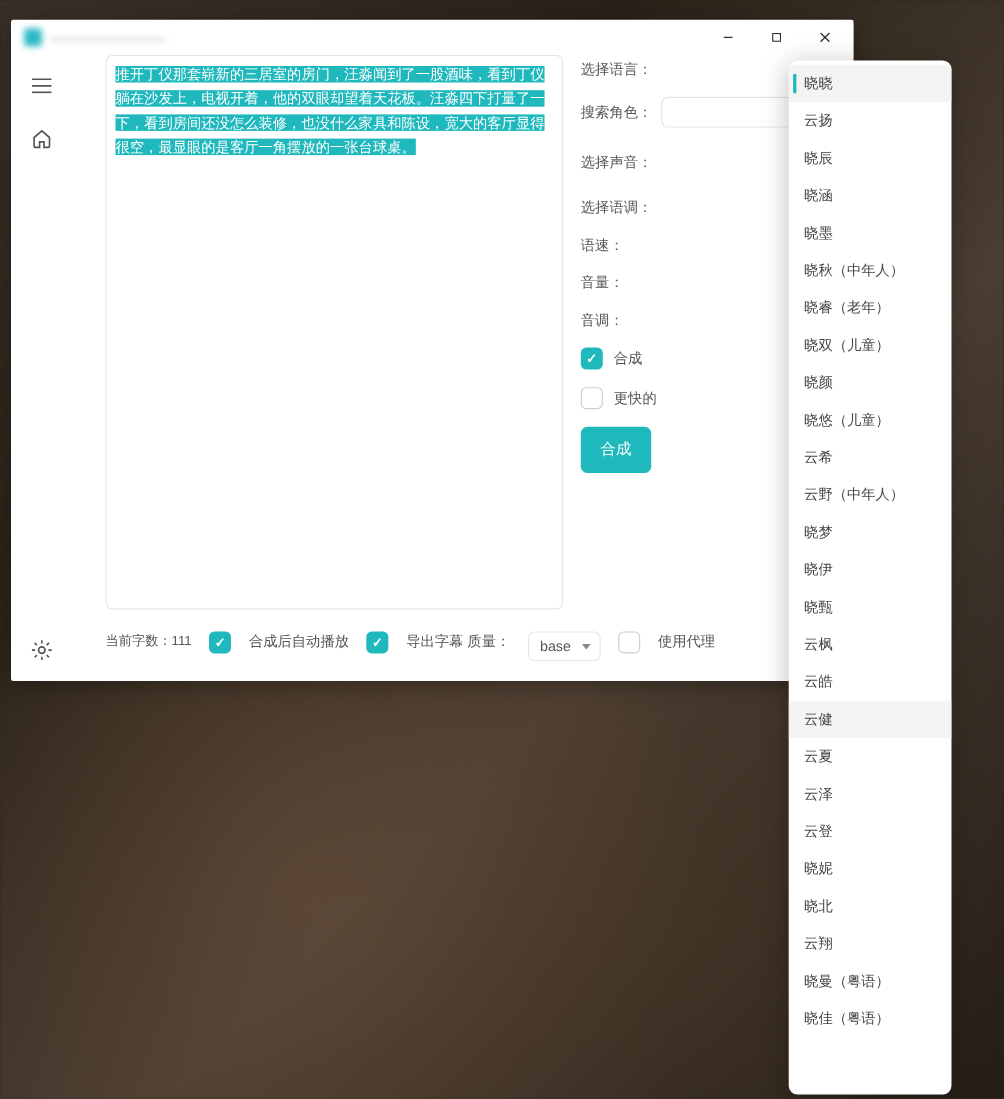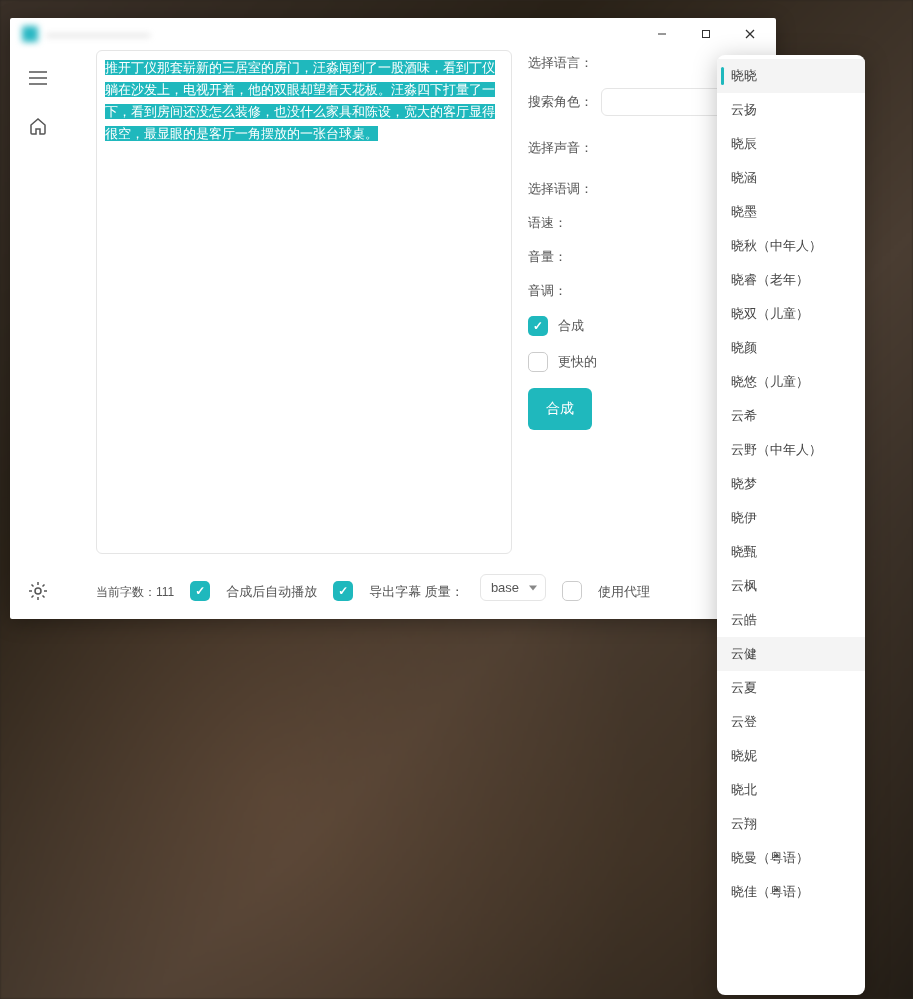--- a/index.html
+++ b/index.html
@@ -25,21 +25,21 @@
 .opt-row{display:flex;align-items:center;gap:8px}
 .opt-label{flex-shrink:0;font-size:13px}
 .opt-tail{flex:1}
 .search-pill{display:flex;align-items:center;border:1px solid #e5e5e5;border-radius:6px;padding:4px 10px;font-size:13px;color:#888;width:100%;justify-content:flex-end}
 .play-btn{width:32px;height:32px;border:1px solid #e5e5e5;border-radius:6px;display:flex;align-items:center;justify-content:center;margin-left:auto}
 .checkbox{width:20px;height:20px;border-radius:5px;display:inline-flex;align-items:center;justify-content:center;flex-shrink:0}
 .chk-on{background:#1fb8bd}
 .chk-off{border:1.5px solid #ccc}
 .chk-on::after{content:"✓";color:#fff;font-size:12px;font-weight:bold}
 .synth-btn{background:#1fb8bd;color:#fff;border:none;border-radius:6px;padding:12px 18px;font-size:14px;align-self:flex-start;cursor:pointer}
-.footer{display:flex;align-items:flex-end;gap:16px;padding:20px 0 18px 0;font-size:13px;color:#555}
+.footer{display:flex;align-items:flex-start;gap:16px;padding:20px 0 18px 0;font-size:13px;color:#555}
 .wc{font-size:12px}
 .select{border:1px solid #e5e5e5;border-radius:6px;padding:5px 26px 5px 10px;font-size:13px;color:#555;position:relative;background:#fff}
 .select::after{content:"";position:absolute;right:8px;top:50%;transform:translateY(-50%);border-left:4px solid transparent;border-right:4px solid transparent;border-top:5px solid #888}
 .dropdown{position:absolute;left:717px;top:55px;width:148px;height:940px;background:#fff;border-radius:8px;box-shadow:0 4px 24px rgba(0,0,0,.25);padding:4px 0;overflow:hidden;z-index:10}
 .dd-item{padding:8px 14px;font-size:13px;color:#444;cursor:pointer;position:relative}
 .dd-item.selected{background:#f4f4f4}
 .dd-item.selected::before{content:"";position:absolute;left:4px;top:8px;bottom:8px;width:3px;background:#1fb8bd;border-radius:2px}
 .dd-item.hover{background:#f4f4f4}
 svg{display:block}
 </style>
@@ -175,19 +175,20 @@
     <div class="dd-item">晓悠（儿童）</div>
     <div class="dd-item">云希</div>
     <div class="dd-item">云野（中年人）</div>
     <div class="dd-item">晓梦</div>
     <div class="dd-item">晓伊</div>
     <div class="dd-item">晓甄</div>
     <div class="dd-item">云枫</div>
     <div class="dd-item">云皓</div>
     <div class="dd-item hover">云健</div>
     <div class="dd-item">云夏</div>
+    <div class="dd-item">云泽</div>
     <div class="dd-item">云登</div>
     <div class="dd-item">晓妮</div>
     <div class="dd-item">晓北</div>
     <div class="dd-item">云翔</div>
     <div class="dd-item">晓曼（粤语）</div>
     <div class="dd-item">晓佳（粤语）</div>
   </div>
 
 </body></html>

